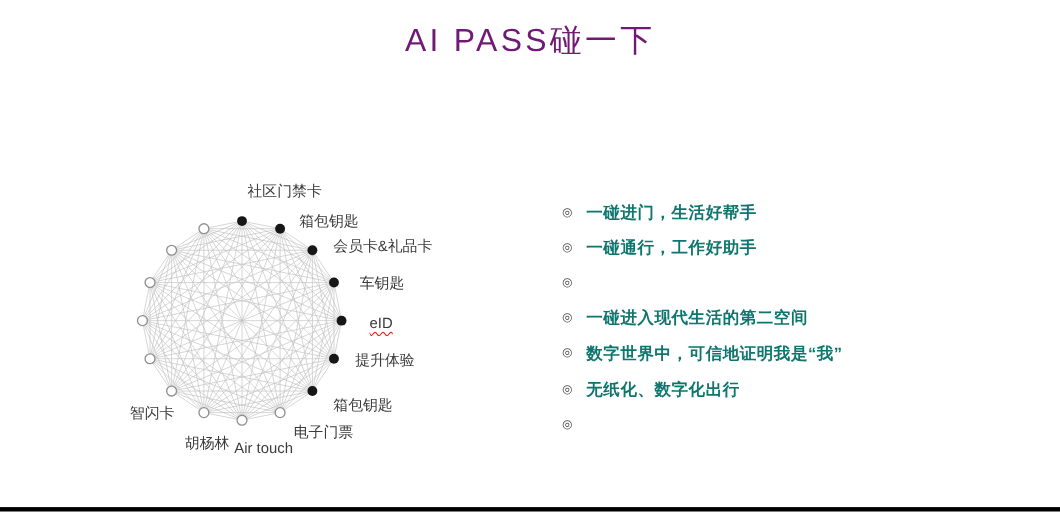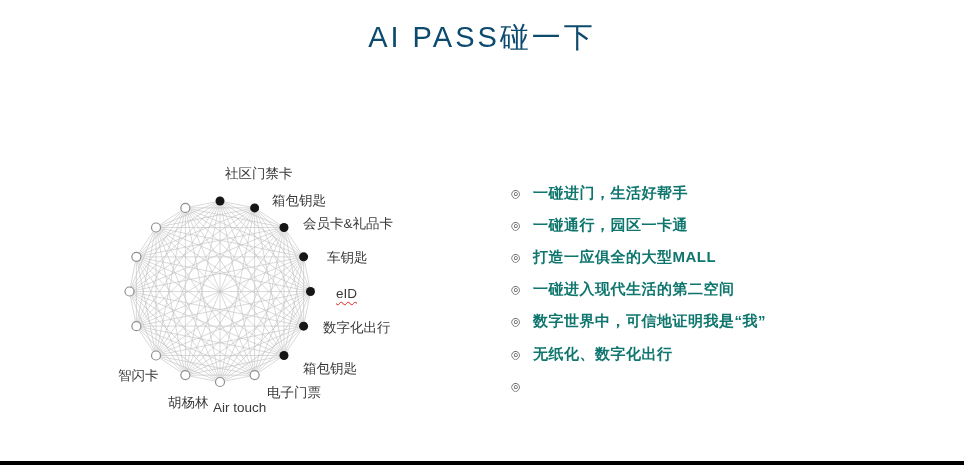--- a/index.html
+++ b/index.html
@@ -39,21 +39,21 @@
     white-space:nowrap;
   }
   .bottom-bar{
     position:absolute;left:0;top:461px;width:964px;height:4px;
   }
 </style>
 </head>
 <body>
 
 <div class="stage">
-  <h1 class="title" style="color: #0c4a6e;">AI PASS碰一下</h1>
+  <h1 class="title" style="color: #701a75;">AI PASS碰一下</h1>
 
   <div class="diagram">
     <svg id="graph-svg" width="964" height="474" viewBox="0 0 964 474">
         <g stroke="#c3c3c3" stroke-width="0.7" stroke-opacity="0.9">
           <line x1="220" y1="201" x2="254.63285062904063" y2="207.88890230772856"></line>
           <line x1="220" y1="201" x2="283.99316369738256" y2="227.50683630261744"></line>
           <line x1="220" y1="201" x2="303.6110976922714" y2="256.8671493709594"></line>
           <line x1="220" y1="201" x2="310.5" y2="291.5"></line>
           <line x1="220" y1="201" x2="303.6110976922714" y2="326.1328506290406"></line>
           <line x1="220" y1="201" x2="283.99316369738256" y2="355.49316369738256"></line>
@@ -190,41 +190,40 @@
           <circle cx="156.00683630261744" cy="227.50683630261744" r="4.5" fill="#ffffff" stroke="#8f8f8f" stroke-width="1.2"></circle>
           <circle cx="185.3671493709594" cy="207.88890230772853" r="4.5" fill="#ffffff" stroke="#8f8f8f" stroke-width="1.2"></circle>
         </g>
       </svg>
     <div id="diagram-labels">
         <span class="node-label" style="left: 225px; top: 166px;">社区门禁卡</span>
         <span class="node-label" style="left: 272px; top: 193px;">箱包钥匙</span>
         <span class="node-label" style="left: 303px; top: 216px;">会员卡&amp;礼品卡</span>
         <span class="node-label" style="left: 327px; top: 250px;">车钥匙</span>
         <span class="node-label wavy" style="left: 336px; top: 286px;">eID</span>
-        <span class="node-label" style="left: 323px; top: 320px;">数字化出行</span>
+        <span class="node-label" style="left: 323px; top: 320px;">提升体验</span>
         <span class="node-label" style="left: 303px; top: 361px;">箱包钥匙</span>
         <span class="node-label" style="left: 267px; top: 385px;">电子门票</span>
         <span class="node-label" style="left: 213px; top: 400px;">Air touch</span>
         <span class="node-label" style="left: 168px; top: 395px;">胡杨林</span>
         <span class="node-label" style="left: 118px; top: 368px;">智闪卡</span>
       </div>
   </div>
 
   <ul class="features" id="feature-list">
       <li>
         <span class="bullet">◎</span>
         <span class="feature-text">一碰进门，生活好帮手</span>
       </li>
       <li>
         <span class="bullet">◎</span>
-        <span class="feature-text">一碰通行，园区一卡通</span>
-      </li>
-      <li>
-        <span class="bullet">◎</span>
-        <span class="feature-text">打造一应俱全的大型MALL</span>
+        <span class="feature-text">一碰通行，工作好助手</span>
+      </li>
+      <li>
+        <span class="bullet">◎</span>
       </li>
       <li>
         <span class="bullet">◎</span>
         <span class="feature-text">一碰进入现代生活的第二空间</span>
       </li>
       <li>
         <span class="bullet">◎</span>
         <span class="feature-text">数字世界中，可信地证明我是“我”</span>
       </li>
       <li>

